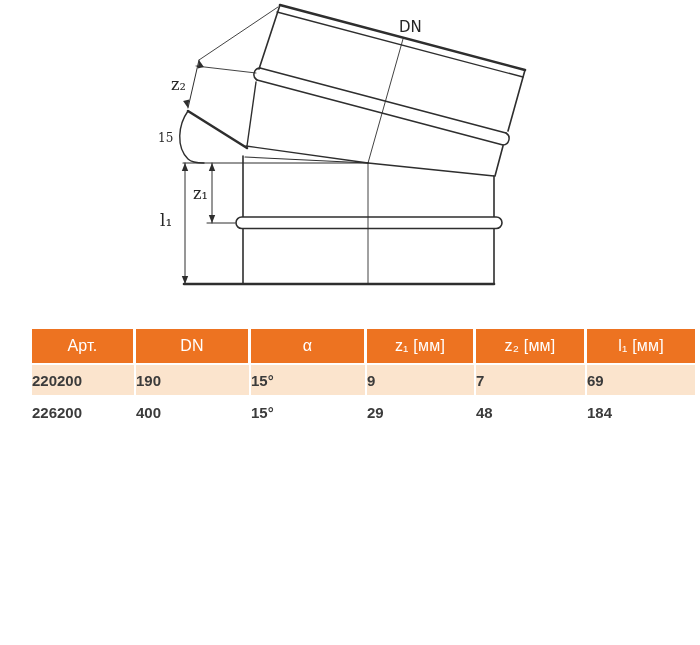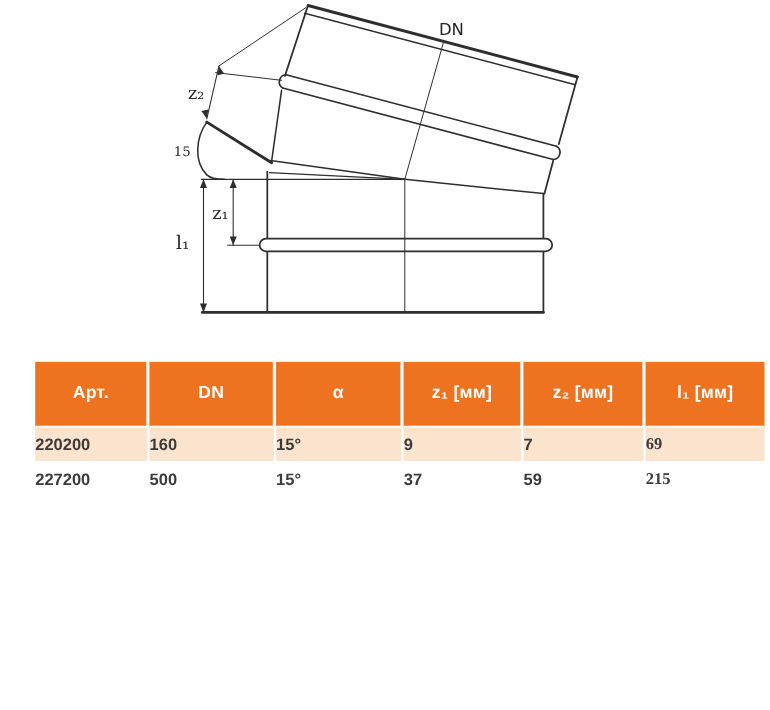--- a/index.html
+++ b/index.html
@@ -22,32 +22,32 @@
   .dim-label{font-family:"DejaVu Serif","Liberation Serif",serif;font-size:16px;}
   .dim-label-small{font-family:"DejaVu Serif","Liberation Serif",serif;font-size:12px;}
   .dim-label-big{font-family:"DejaVu Serif","Liberation Serif",serif;font-size:17px;}
 
   table.spec{
     position:absolute;left:18px;top:329px;width:663px;
     border-collapse:separate;border-spacing:0;table-layout:fixed;
   }
   table.spec th{
     height:34px;background:var(--header-bg);color:var(--header-text);
-    font-size:16px;font-weight:bold;text-align:center;vertical-align:middle;
+    font-size:16px;font-weight:normal;text-align:center;vertical-align:middle;
     border-right:3px solid #fff;border-bottom:2px solid #fff;
-    padding:12px;letter-spacing:.2px;
+    padding:0;letter-spacing:.2px;
   }
   table.spec th:last-child{border-right:none;}
   table.spec td{
     height:30px;font-size:15px;font-weight:bold;color:var(--cell-text);
     vertical-align:middle;padding:0;
     border-right:2px solid #fff;border-bottom:2px solid #fff;
     background:var(--row-bg);
   }
-  table.spec td:last-child{border-right:none;font-family:Liberation Serif, serif;}
+  table.spec td:last-child{border-right:none;}
   table.spec tbody tr:nth-child(odd) td{background:var(--row-alt-bg);}
 </style>
 </head>
 <body>
 
 <div class="page">
 
   <svg class="diagram" width="700" height="325" viewBox="0 0 700 325" stroke="#2e2e2e" fill="none" stroke-linecap="round">
 
     <g>
@@ -122,30 +122,30 @@
         <th>DN</th>
         <th>α</th>
         <th>z₁ [мм]</th>
         <th>z₂ [мм]</th>
         <th>l₁ [мм]</th>
       </tr>
     </thead>
     <tbody>
         <tr>
           <td>220200</td>
-          <td>160</td>
+          <td>190</td>
           <td>15°</td>
           <td>9</td>
           <td>7</td>
           <td>69</td>
         </tr>
         <tr>
-          <td>227200</td>
-          <td>500</td>
+          <td>226200</td>
+          <td>400</td>
           <td>15°</td>
-          <td>37</td>
-          <td>59</td>
-          <td>215</td>
+          <td>29</td>
+          <td>48</td>
+          <td>184</td>
         </tr>
       </tbody>
   </table>
 
 </div>
 
 </body></html>

